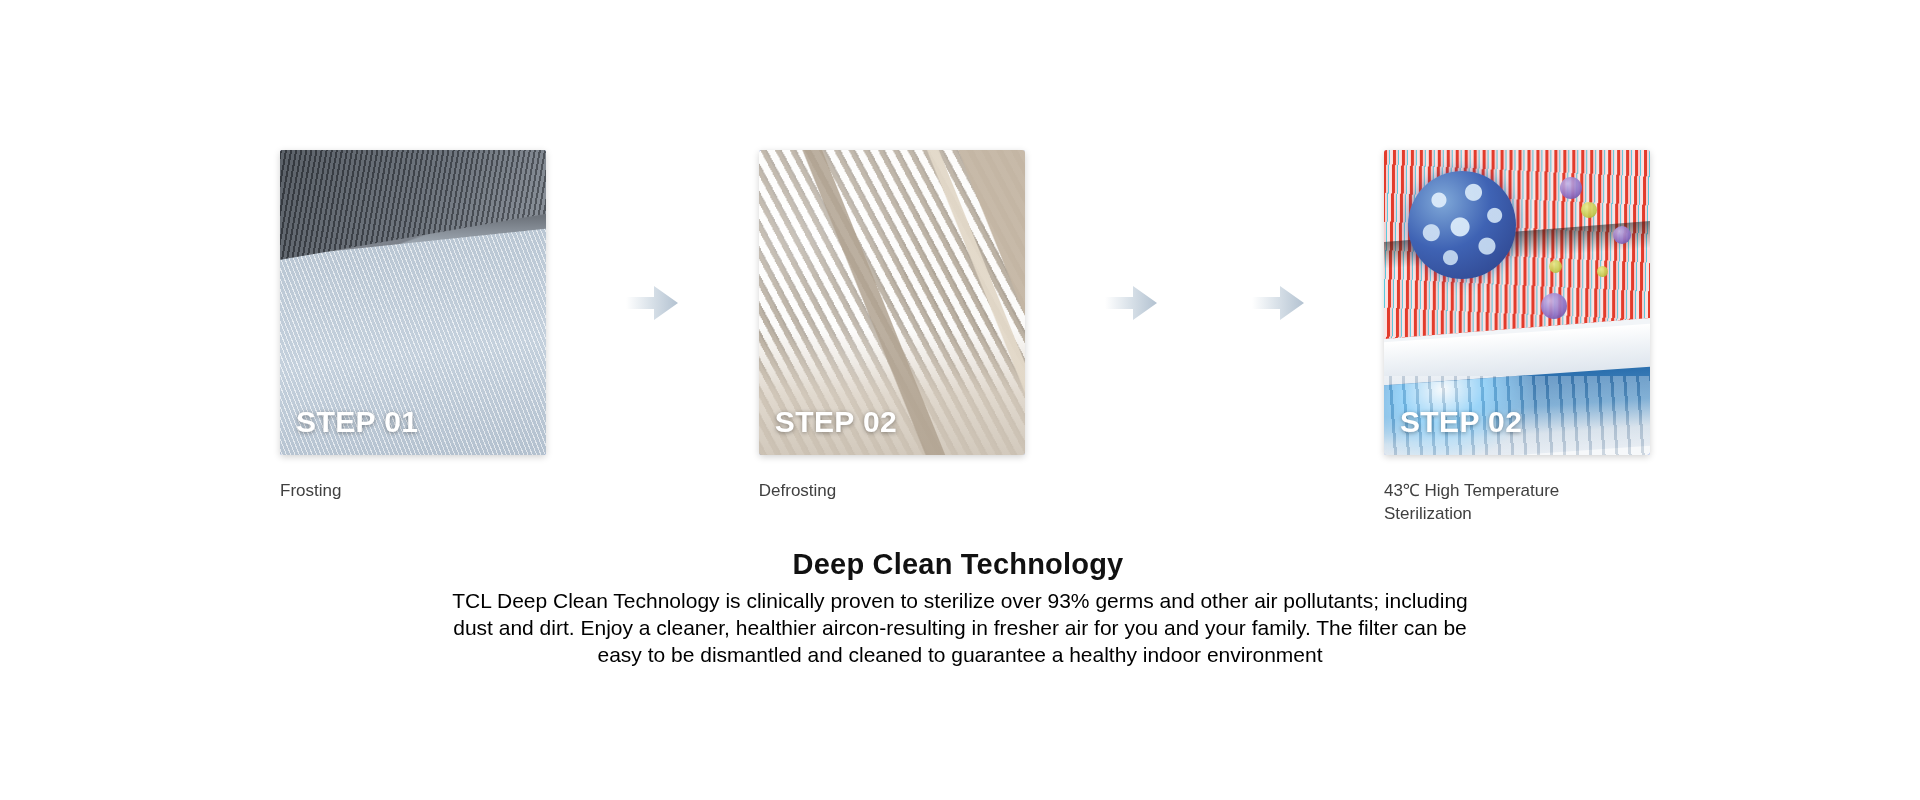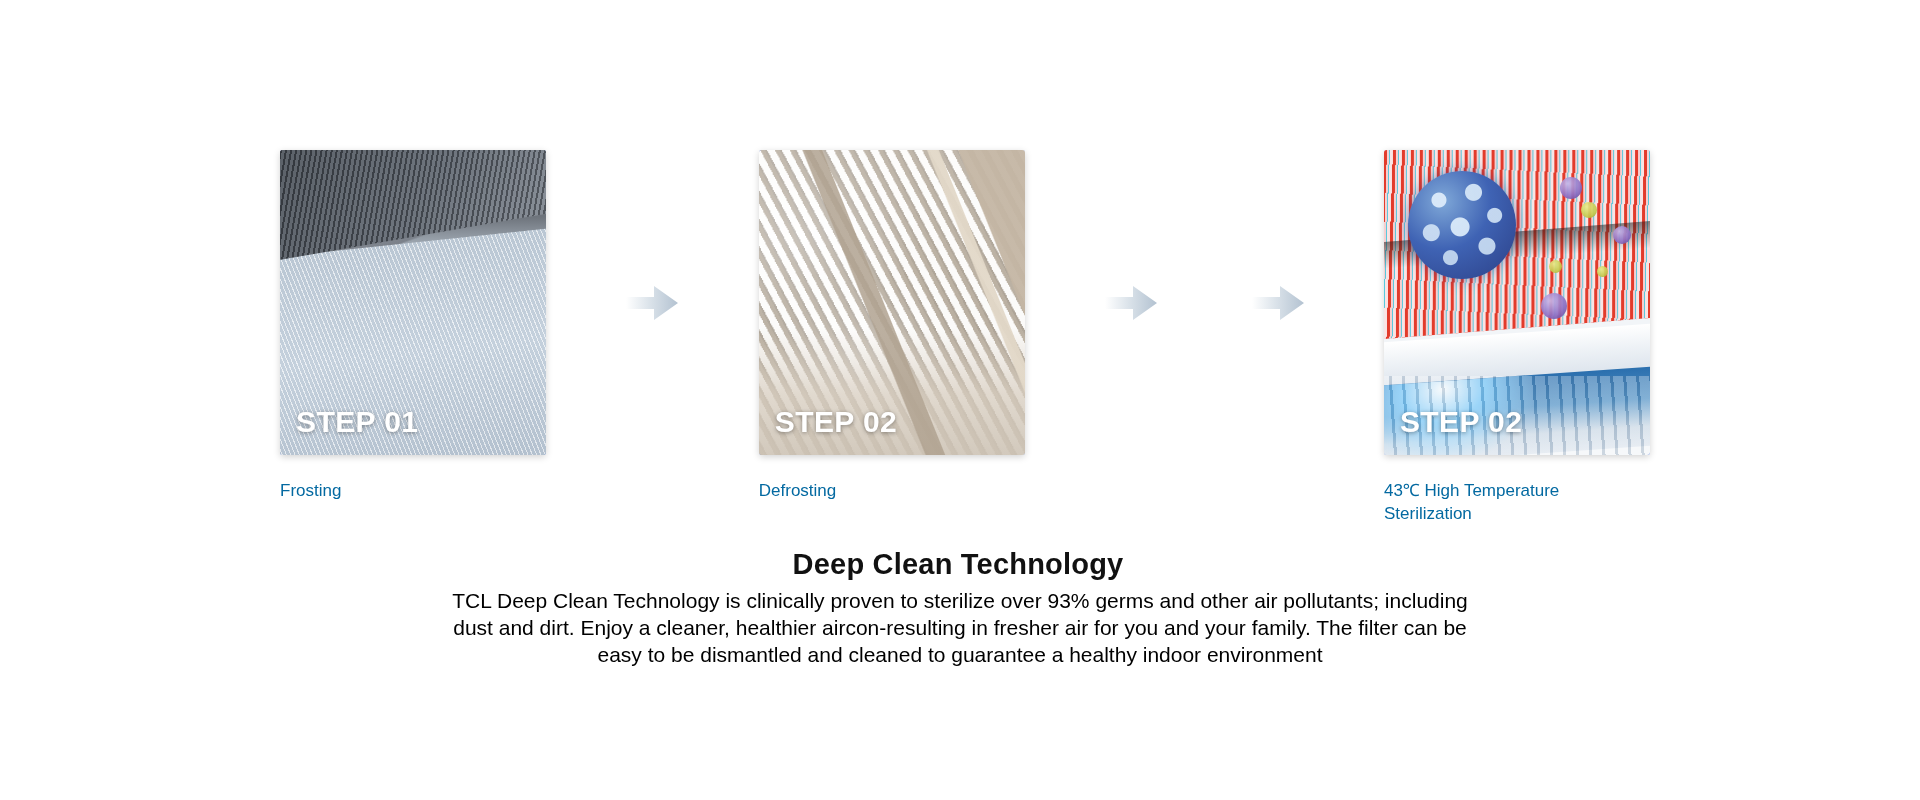--- a/index.html
+++ b/index.html
@@ -216,21 +216,21 @@
     letter-spacing: 0.4px;
     text-shadow: 0 1px 4px rgba(0,0,0,0.38);
     line-height: 1;
     z-index: 5;
   }
 
   .step-caption {
     margin-top: 24px;
     font-size: 17px;
     line-height: 23px;
-    color: #0369a1;
+    color: #404040;
     white-space: pre-line;
   }
 
   
   .arrow {
     flex: 0 0 80px;
     height: 305px;
     display: flex;
     align-items: center;
     justify-content: center;

